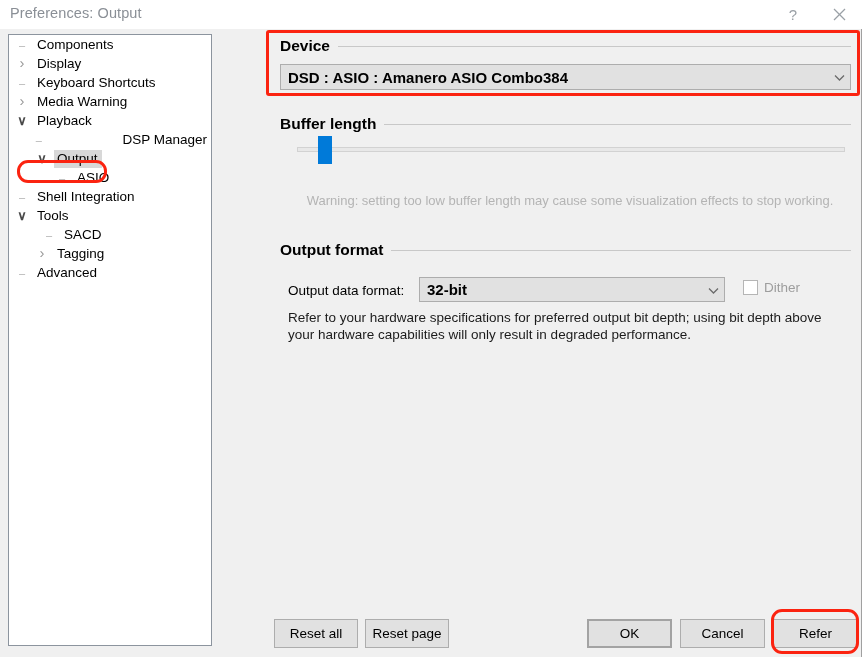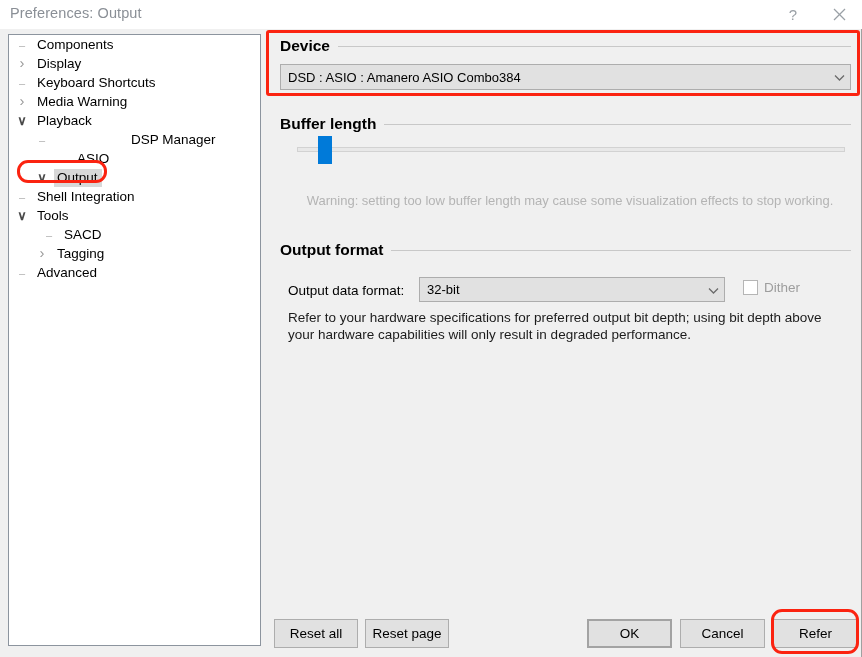--- a/index.html
+++ b/index.html
@@ -56,21 +56,21 @@
     width: 862px; height: 628px;
     background: #f0f0f0;
     border-right: 1px solid #a0a0a0;
     box-sizing: border-box;
   }
 
   
   #tree-panel {
     position: absolute;
     left: 8px; top: 5px;
-    width: 253px; height: 612px;
+    width: 204px; height: 612px;
     background: #ffffff;
     border: 1px solid #8c949e;
     box-sizing: border-box;
     overflow: hidden;
   }
   .tree-row {
     position: relative;
     height: 19px;
     display: flex;
     align-items: center;
@@ -141,24 +141,25 @@
     background: #e1e1e1;
     border: 1px solid #adadad;
     box-sizing: border-box;
     display: flex;
     align-items: center;
     cursor: default;
   }
   .combo .combo-text {
     flex: 1;
     padding-left: 7px;
-    font-size: 13px;
+    font-size: 15px;
     color: #000;
     white-space: nowrap;
     overflow: hidden;
+    font-weight: bold;
   }
   .combo .combo-arrow {
     width: 22px;
     text-align: center;
     color: #666;
     font-size: 11px;
   }
   .combo .combo-arrow svg { vertical-align: middle; }
 
   
@@ -303,29 +304,29 @@
         <div class="tree-row" style="padding-left: 6px;">
           <span class="t-arrow down"></span>
           <span class="t-dot"></span>
           <span class="t-label">Playback</span>
         </div>
         <div class="tree-row" style="padding-left: 26px; gap: 37px;">
           <span class="t-dash"></span>
           <span class="t-dot"></span>
           <span class="t-label">DSP Manager</span>
         </div>
-        <div class="tree-row" style="padding-left: 46px;">
-          <span class="t-dash"></span>
-          <span class="t-dot"></span>
-          <span class="t-label">ASIO</span>
-        </div>
         <div class="tree-row selected" style="padding-left: 26px;">
           <span class="t-arrow down"></span>
           <span class="t-dot"></span>
           <span class="t-label">Output</span>
+        </div>
+        <div class="tree-row" style="padding-left: 46px;">
+          <span class="t-dash"></span>
+          <span class="t-dot"></span>
+          <span class="t-label">ASIO</span>
         </div>
         <div class="tree-row" style="padding-left: 6px;">
           <span class="t-dash"></span>
           <span class="t-dot"></span>
           <span class="t-label">Shell Integration</span>
         </div>
         <div class="tree-row" style="padding-left: 6px;">
           <span class="t-arrow down"></span>
           <span class="t-dot"></span>
           <span class="t-label">Tools</span>

